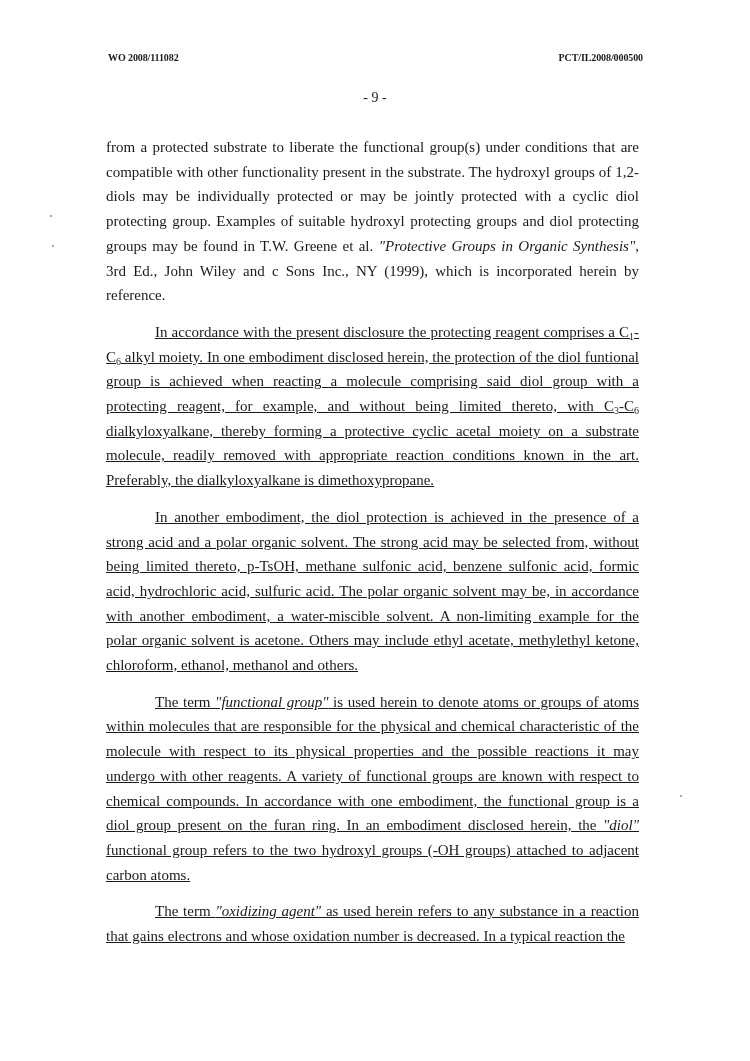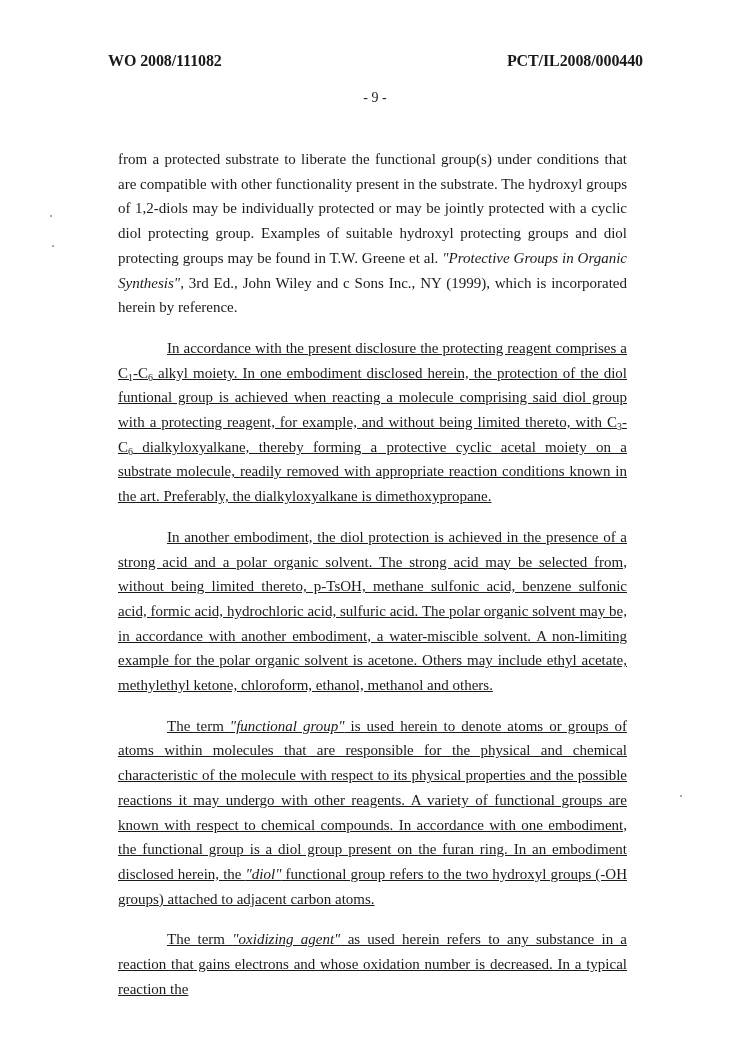--- a/index.html
+++ b/index.html
@@ -1,34 +1,34 @@
 <!DOCTYPE html>
 <html><head>
 <meta charset="utf-8">
 <style>
   html, body { margin: 0; padding: 0; background: #ffffff; }
   body { width: 750px; height: 1061px; position: relative; overflow: hidden;
          font-family: "Liberation Serif", "DejaVu Serif", serif; color: #1a1a1a; }
-  .hdr { position: absolute; top: 52px; font-weight: bold; font-size: 16px; letter-spacing: -0.1px; }
+  .hdr { position: absolute; top: 52px; font-weight: bold; font-size: 10px; letter-spacing: -0.1px; }
   .hdr-left { left: 108px; }
   .hdr-right { right: 107px; }
   .pagenum { position: absolute; top: 90px; left: 0; width: 750px; text-align: center; font-size: 14px; }
   .body { position: absolute; left: 102px; width: 541px; top: 131px; }
-  .p { margin: 16px; font-size: 15px; line-height: 24.7px; text-align: justify; }
+  .p { margin: 4px; font-size: 15px; line-height: 24.7px; text-align: justify; }
   .p + .p { margin-top: 12px; text-decoration: underline; }
   .indent { text-indent: 49px; }
   .p i { font-style: italic; }
   .p sub { font-size: 10px; vertical-align: -3px; line-height: 0; }
   .speck { position: absolute; width: 2px; height: 2px; background: #888; border-radius: 1px; }
 </style>
 </head>
 <body>
 
 <div class="hdr hdr-left">WO 2008/111082</div>
-<div class="hdr hdr-right">PCT/IL2008/000440</div>
+<div class="hdr hdr-right">PCT/IL2008/000500</div>
 <div class="pagenum">- 9 -</div>
 
 <div class="body" id="doc-body">
     <p class="p"><span>from a protected substrate to liberate the functional group(s) under conditions that are compatible with other functionality present in the substrate. The hydroxyl groups of 1,2-diols may be individually protected or may be jointly protected with a cyclic diol protecting group. Examples of suitable hydroxyl protecting groups and diol protecting groups may be found in T.W. Greene et al. </span><i>"Protective Groups in Organic Synthesis"</i><span>, 3rd Ed., John Wiley and c Sons Inc., NY (1999), which is incorporated herein by reference.</span></p>
     <p class="p indent"><span>In accordance with the present disclosure the protecting reagent comprises a C</span><sub>1</sub><span>-C</span><sub>6</sub><span> alkyl moiety. In one embodiment disclosed herein, the protection of the diol funtional group is achieved when reacting a molecule comprising said diol group with a protecting reagent, for example, and without being limited thereto, with C</span><sub>3</sub><span>-C</span><sub>6</sub><span> dialkyloxyalkane, thereby forming a protective cyclic acetal moiety on a substrate molecule, readily removed with appropriate reaction conditions known in the art. Preferably, the dialkyloxyalkane is dimethoxypropane.</span></p>
     <p class="p indent"><span>In another embodiment, the diol protection is achieved in the presence of a strong acid and a polar organic solvent. The strong acid may be selected from, without being limited thereto, p-TsOH, methane sulfonic acid, benzene sulfonic acid, formic acid, hydrochloric acid, sulfuric acid. The polar organic solvent may be, in accordance with another embodiment, a water-miscible solvent. A non-limiting example for the polar organic solvent is acetone. Others may include ethyl acetate, methylethyl ketone, chloroform, ethanol, methanol and others.</span></p>
     <p class="p indent"><span>The term </span><i>"functional group"</i><span> is used herein to denote atoms or groups of atoms within molecules that are responsible for the physical and chemical characteristic of the molecule with respect to its physical properties and the possible reactions it may undergo with other reagents. A variety of functional groups are known with respect to chemical compounds. In accordance with one embodiment, the functional group is a diol group present on the furan ring. In an embodiment disclosed herein, the </span><i>"diol"</i><span> functional group refers to the two hydroxyl groups (-OH groups) attached to adjacent carbon atoms.</span></p>
     <p class="p indent"><span>The term </span><i>"oxidizing agent"</i><span> as used herein refers to any substance in a reaction that gains electrons and whose oxidation number is decreased. In a typical reaction the</span></p>
   </div>
 

